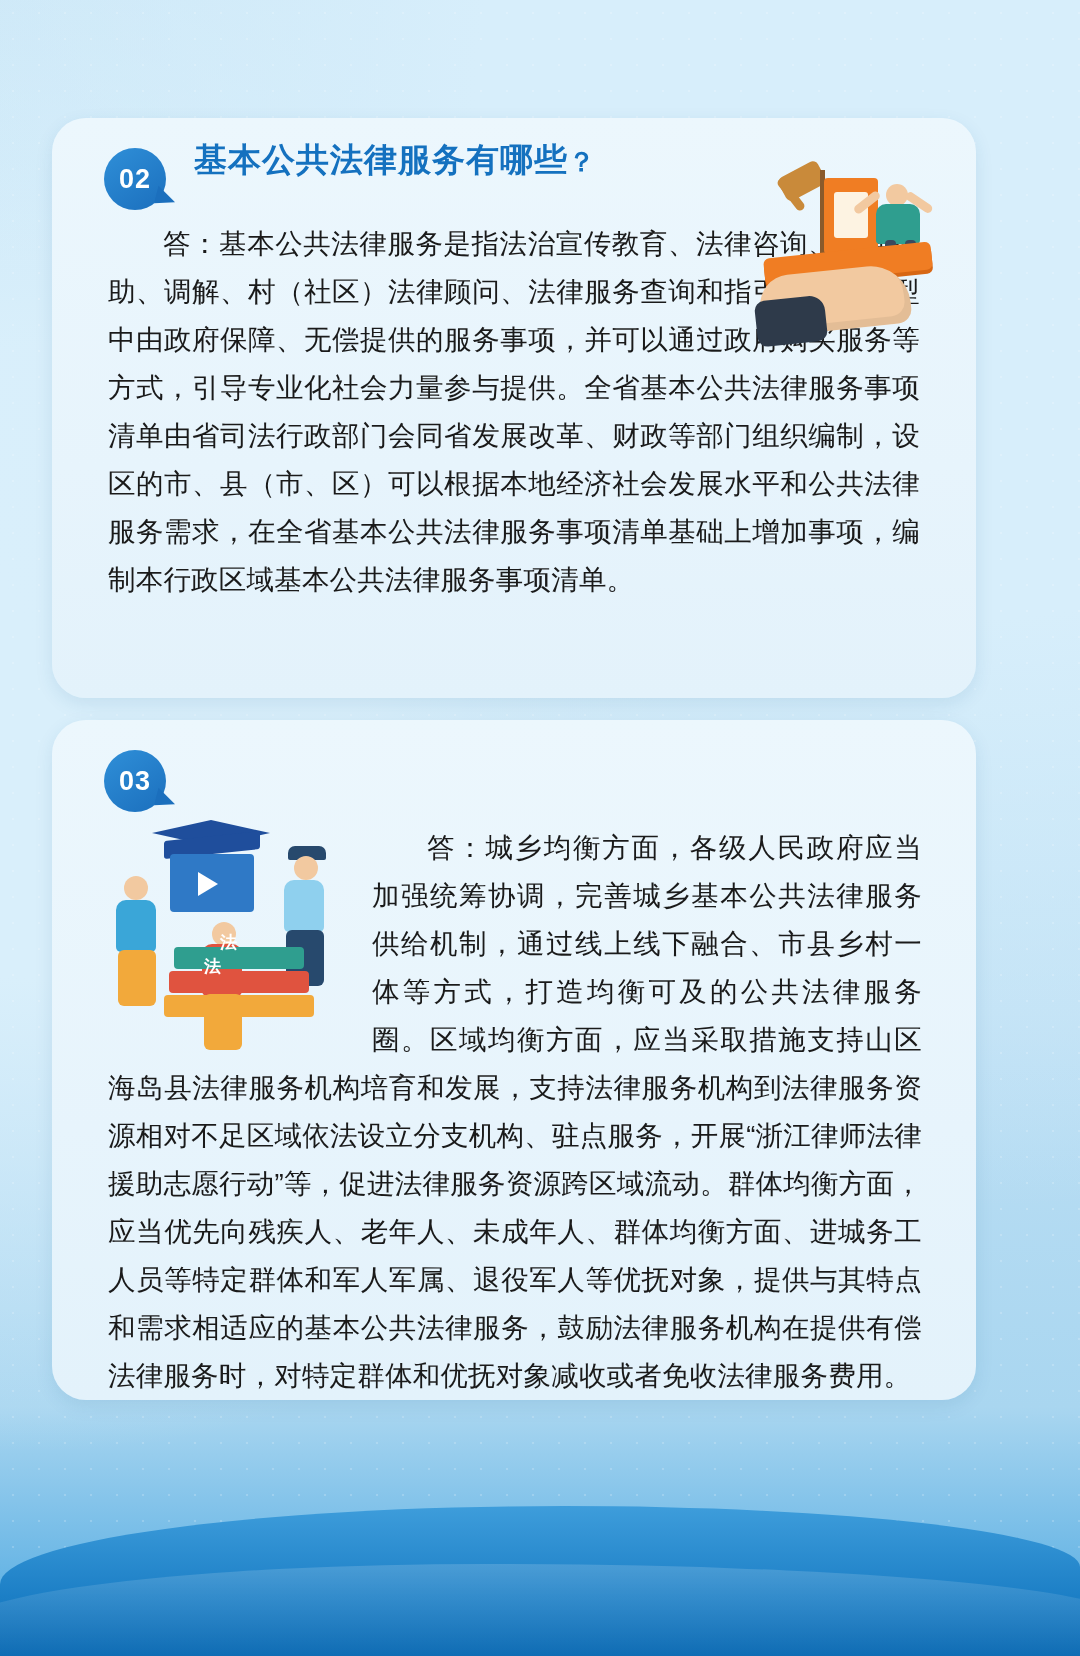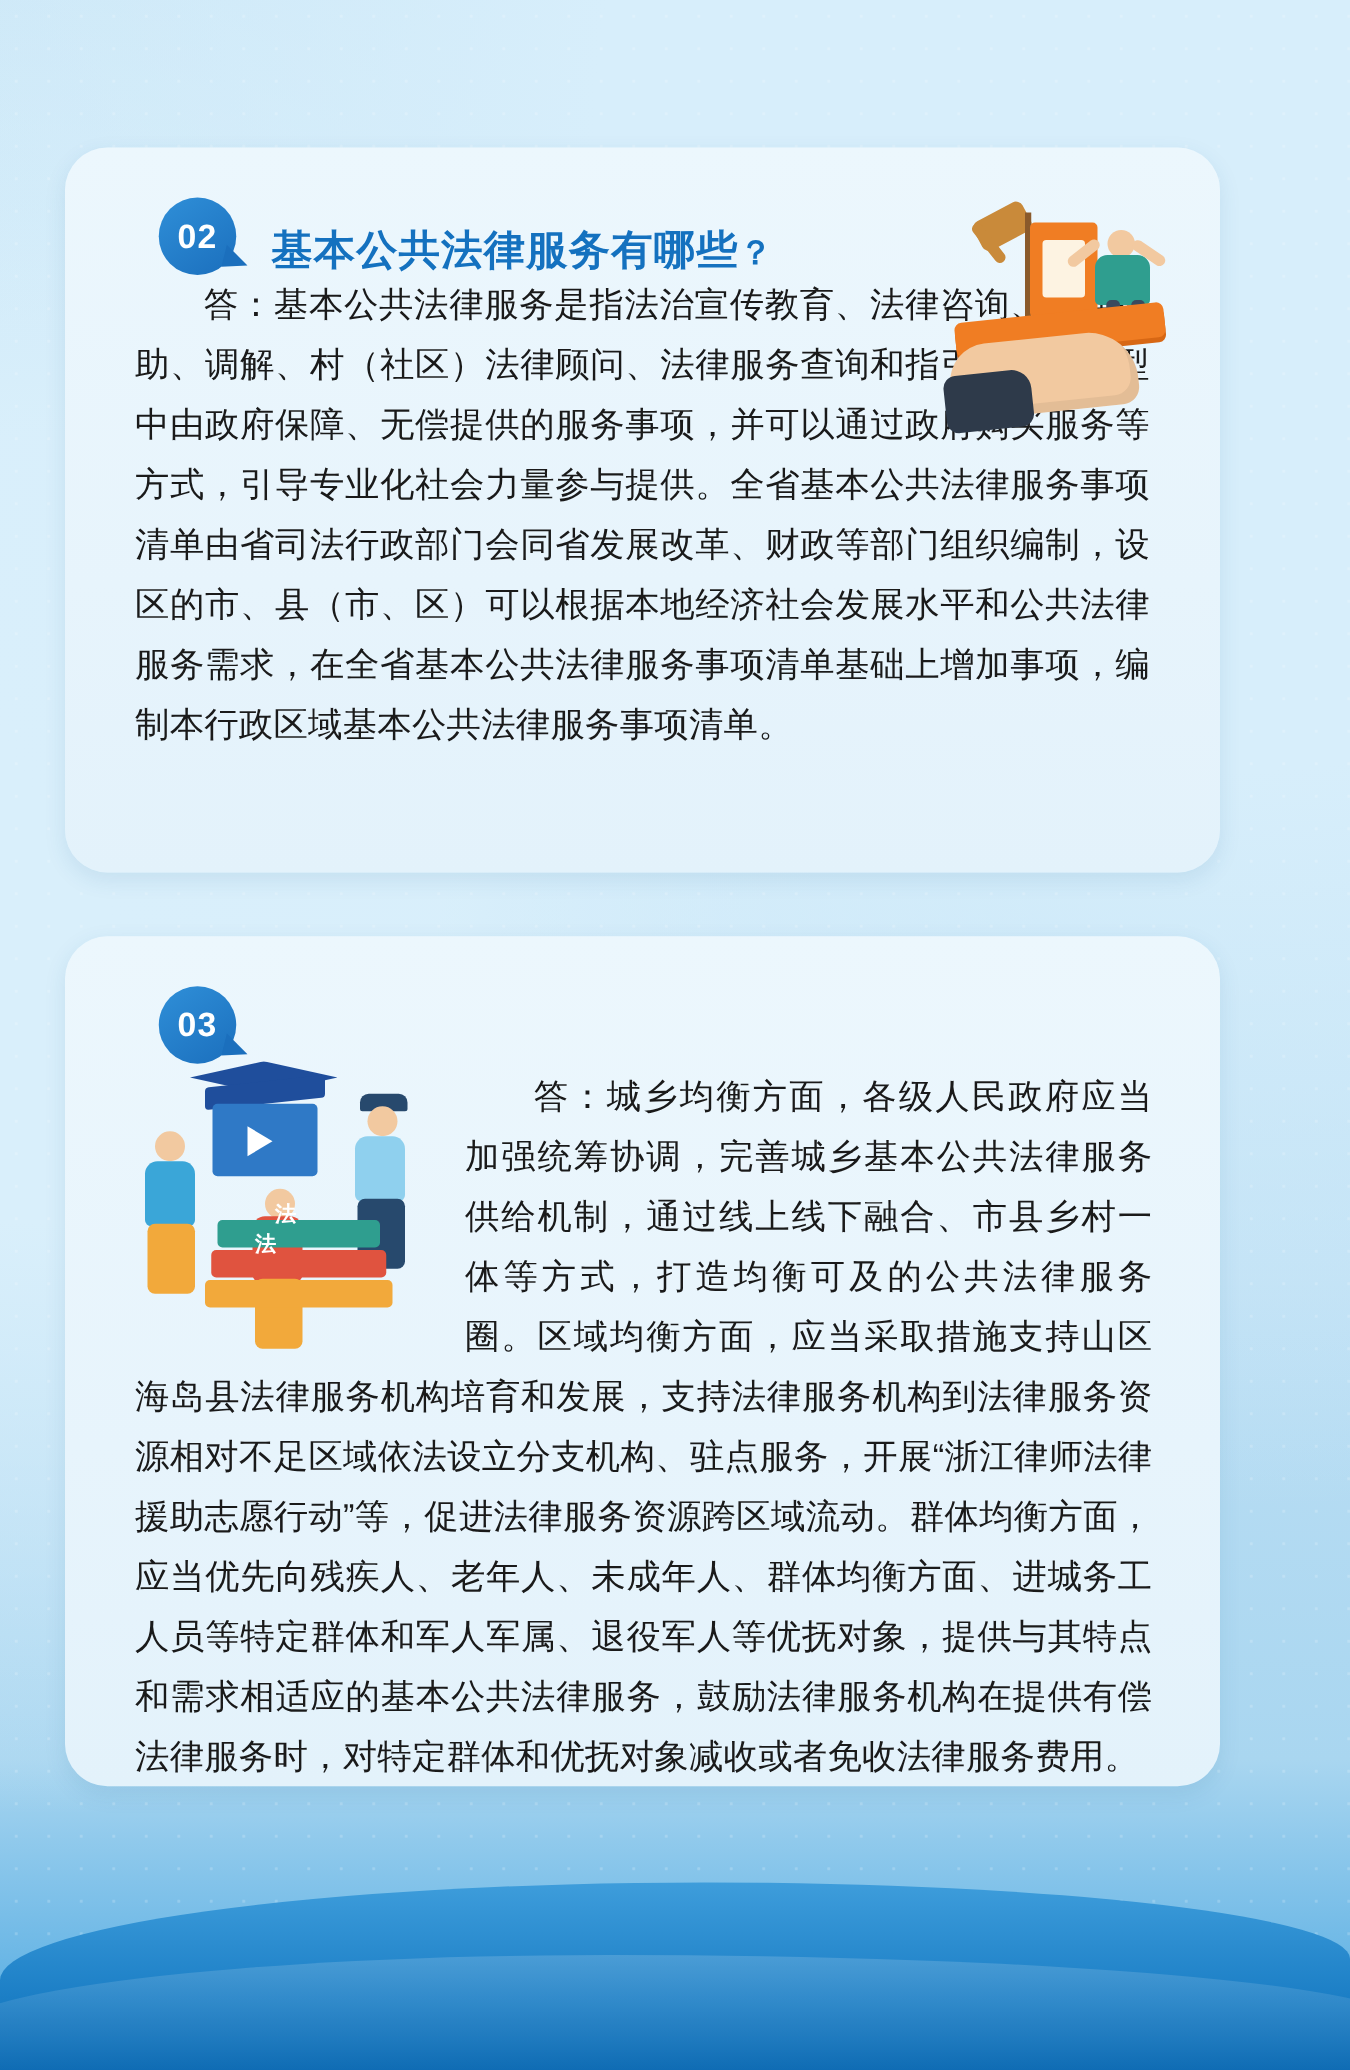--- a/index.html
+++ b/index.html
@@ -60,28 +60,28 @@
   }
   .card {
     position: absolute;
     left: 52px;
     width: 924px;
     background: linear-gradient(180deg, #ecf7fd 0%, #e7f4fc 60%, #e3f2fb 100%);
     border-radius: 34px;
     box-shadow: 0 6px 18px rgba(20,90,140,0.10);
   }
   #card-02 { top: 118px; height: 580px; }
-  #card-03 { top: 749px; height: 680px; }
+  #card-03 { top: 720px; height: 680px; }
 
   
   .head {
     position: relative;
     display: flex;
-    align-items: flex-start;
-    padding: 40px 0 0 75px;
+    align-items: flex-end;
+    padding: 40px 0 0 52px;
     height: 92px;
     box-sizing: border-box;
   }
   .badge {
     position: relative;
     width: 74px;
     height: 62px;
     flex: 0 0 auto;
   }
   .badge .bubble {

